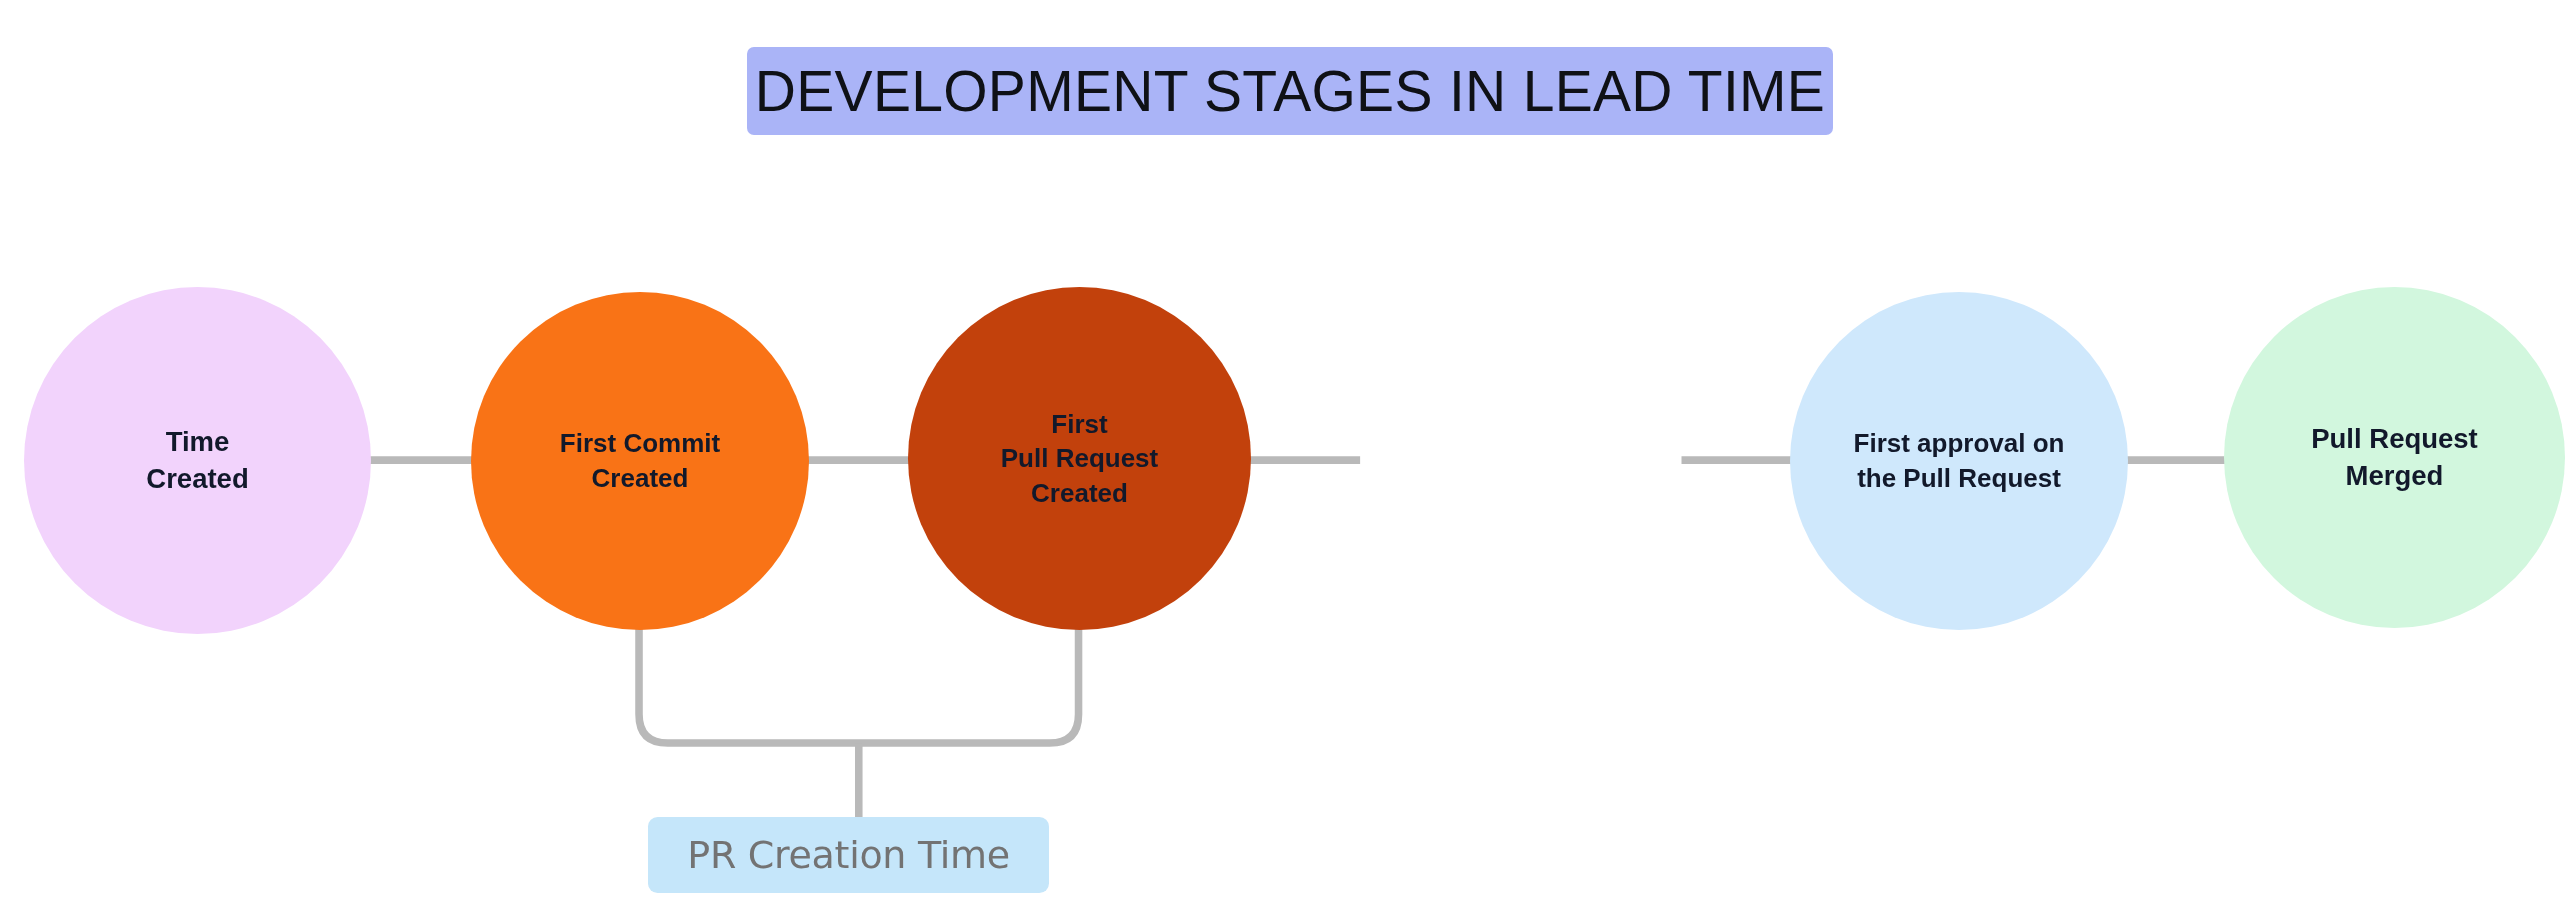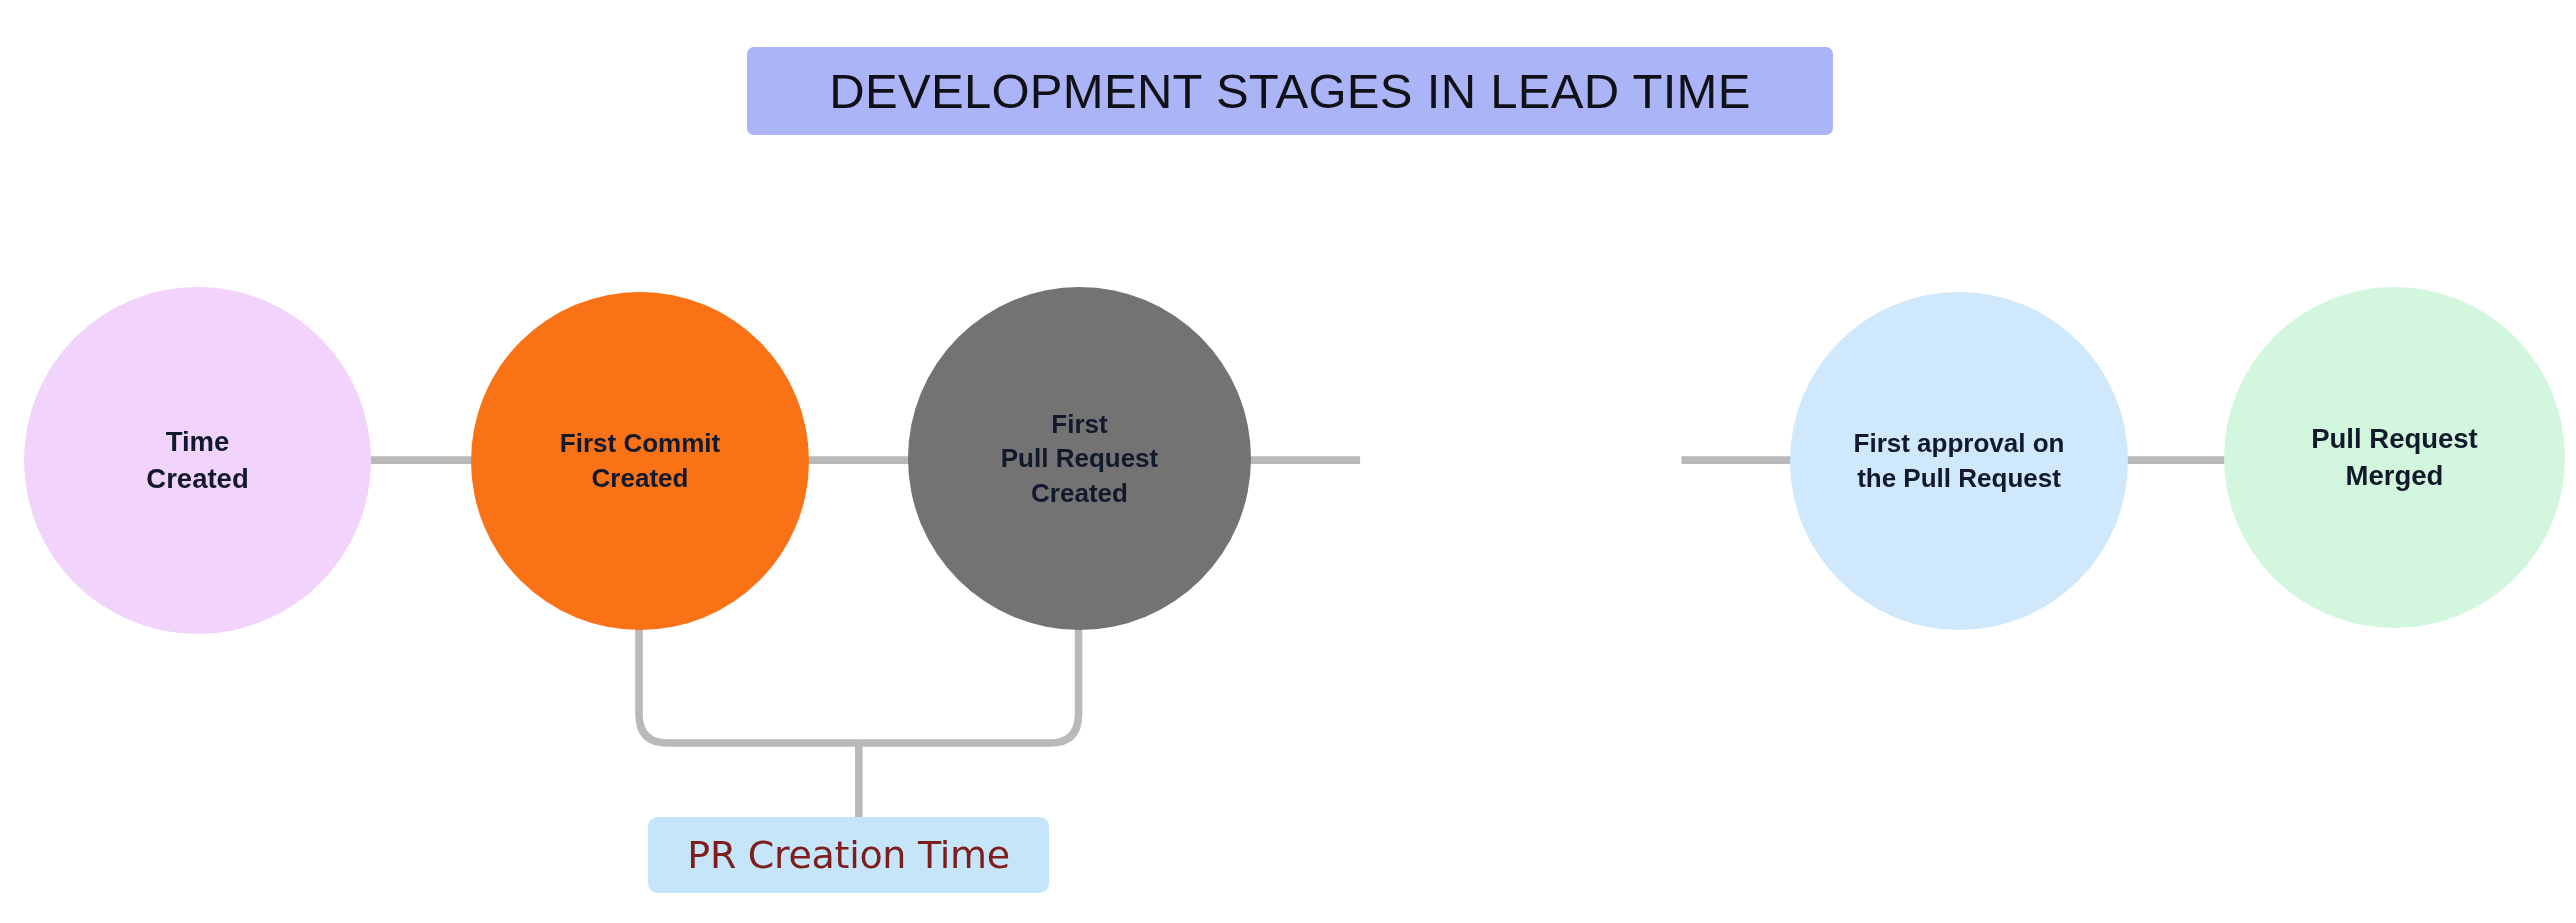--- a/index.html
+++ b/index.html
@@ -31,21 +31,21 @@
     height: 88px;
     background: #aab4f7;
     border-radius: 6.9px;
     display: flex;
     align-items: center;
     justify-content: center;
     box-sizing: border-box;
   }
   .title-text {
     font-family: "Liberation Sans", sans-serif;
-    font-size: 49px;
+    font-size: 57px;
     font-weight: 400;
     color: #0f1116;
     letter-spacing: 0.3px;
     white-space: nowrap;
     line-height: 1;
   }
 
   
   #wires {
     position: absolute;
@@ -69,21 +69,21 @@
     font-family: "Liberation Sans", sans-serif;
     font-weight: 700;
     color: #12192b;
     line-height: 1.33;
     white-space: pre-line;
     padding: 0 15px;
   }
 
   .node.n1 { left: 24px;   top: 287px; width: 347px; height: 347px; background: #f2d3fc; }
   .node.n2 { left: 471px;  top: 292px; width: 338px; height: 338px; background: #f97316; }
-  .node.n3 { left: 908px; top: 287px; width: 343px; height: 343px; background: #737373; }
+  .node.n3 { left: 908px; top: 287px; width: 343px; height: 343px; background: #c2410c; }
   .node.n4 { left: 1351px; top: 292px; width: 338px; height: 338px; background: #cfe8fc; }
   .node.n5 { left: 1790px; top: 292px; width: 338px; height: 338px; background: #cfe8fc; }
   .node.n6 { left: 2224px; top: 287px; width: 341px; height: 341px; background: #d2f7de; }
 
   .node.n1 .node-label { font-size: 27.5px; }
   .node.n2 .node-label { font-size: 26px; }
   .node.n3 .node-label { font-size: 26px; }
   .node.n4 .node-label { font-size: 26px; }
   .node.n5 .node-label { font-size: 26px; }
   .node.n6 .node-label { font-size: 27.5px; }
@@ -99,21 +99,21 @@
     border-radius: 9.6px;
     display: flex;
     align-items: center;
     justify-content: center;
     box-sizing: border-box;
   }
   .anno-text {
     font-family: "DejaVu Sans", sans-serif;
     font-size: 38px;
     font-weight: 400;
-    color: #7f1d1d;
+    color: #737373;
     white-space: nowrap;
     line-height: 1;
     letter-spacing: -0.3px;
   }
 </style>
 </head>
 <body>
 
 <div id="stage">
 

